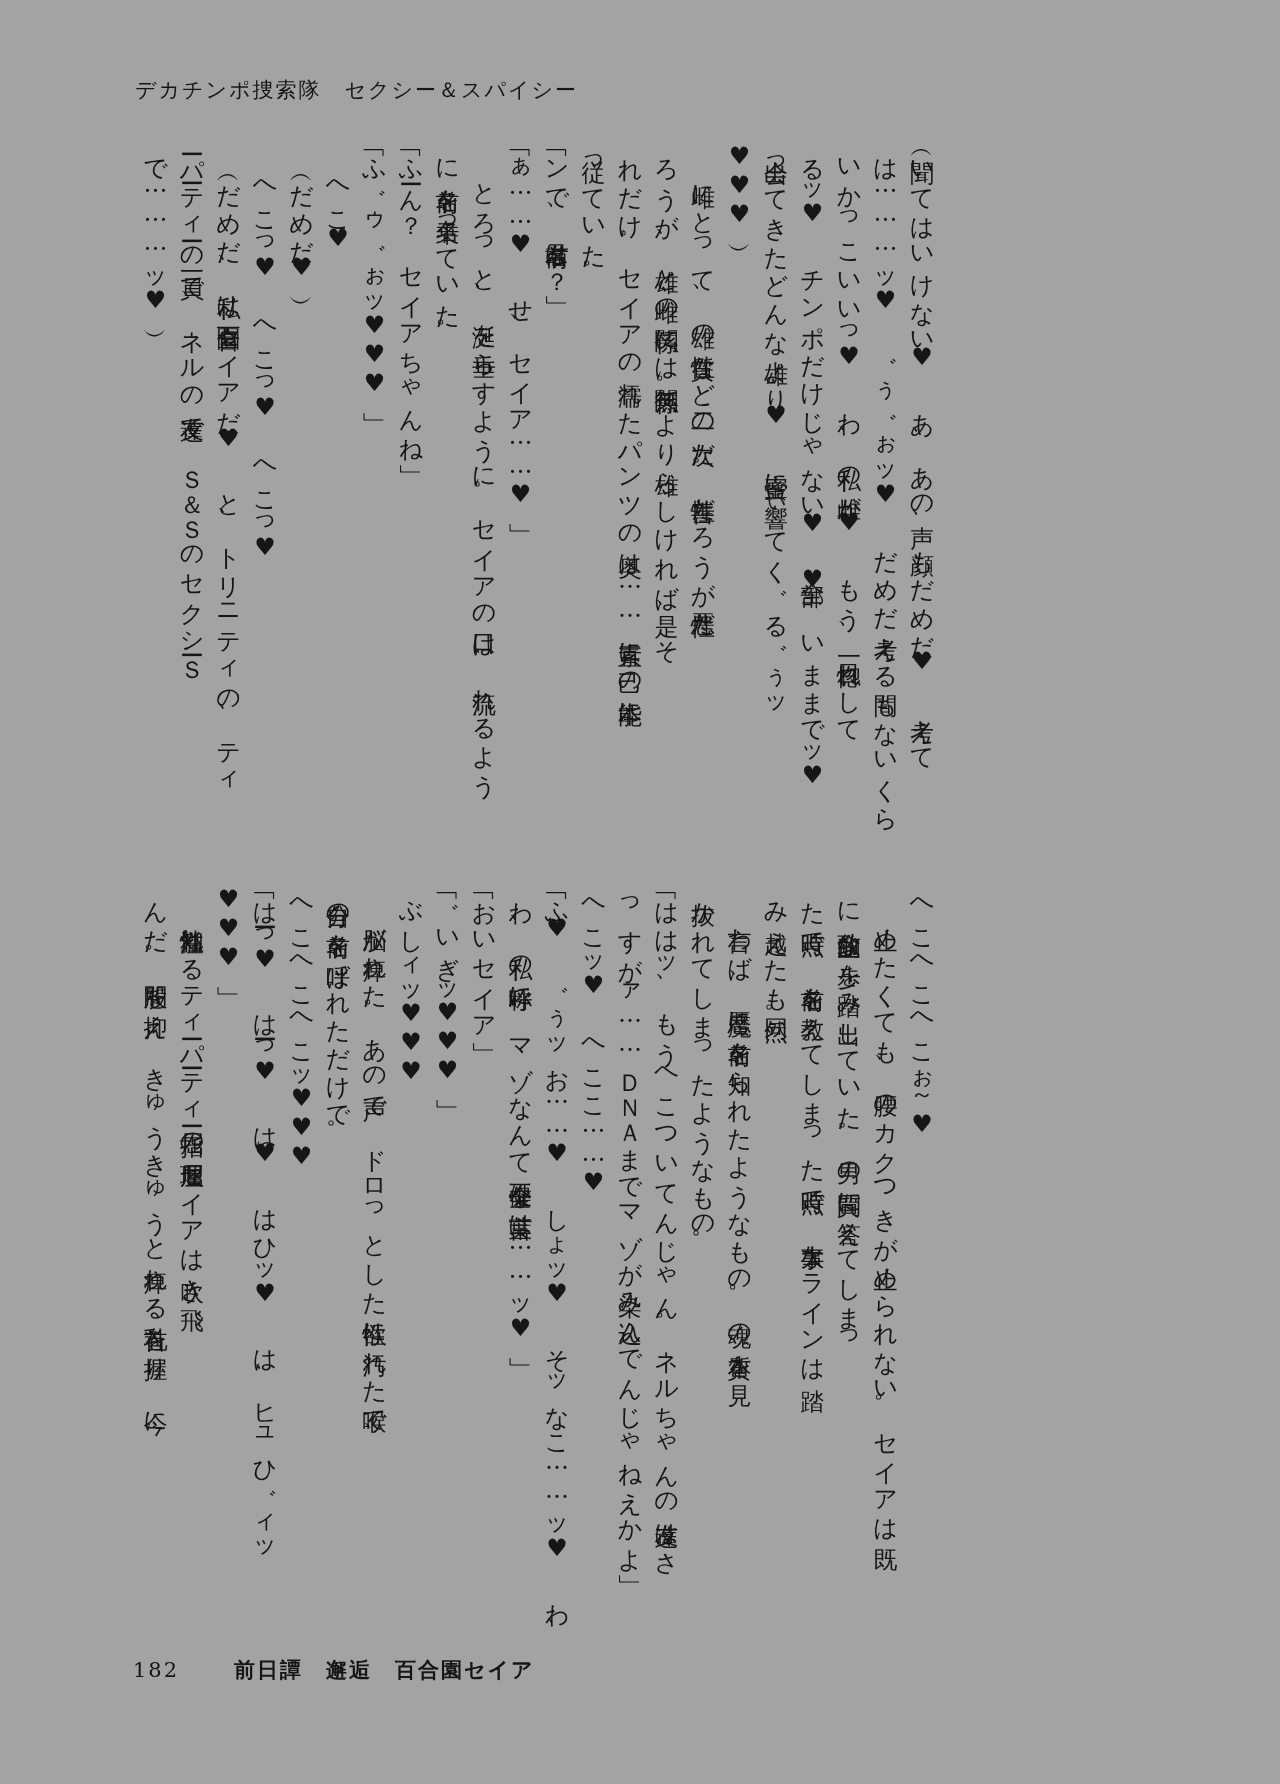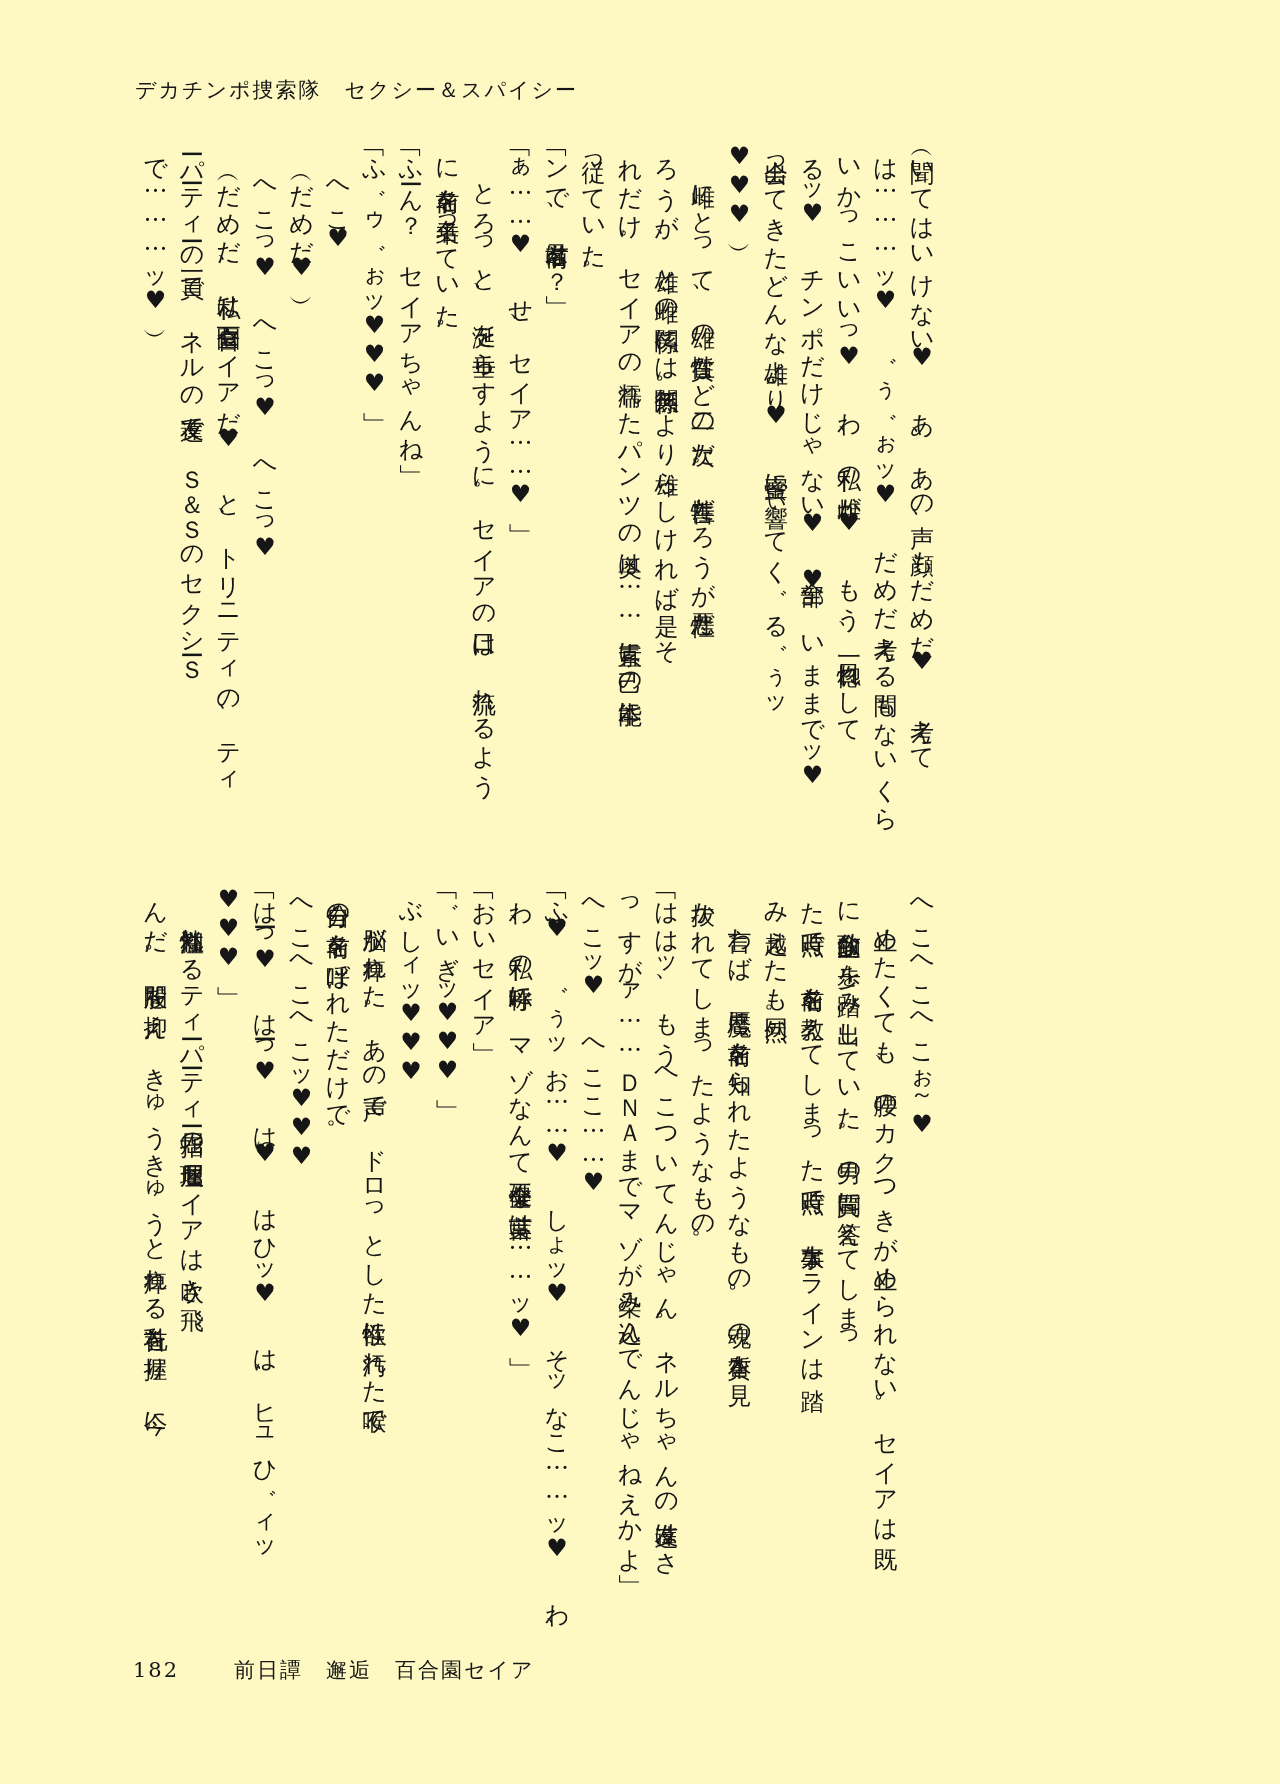--- a/index.html
+++ b/index.html
@@ -1,20 +1,20 @@
 <!DOCTYPE html>
 <html lang="ja"><head>
 <meta charset="utf-8">
 <style>
   html, body { margin: 0; padding: 0; background: #ffffff; }
   .page {
     position: relative;
     width: 1280px;
     height: 1784px;
-    background: #fef9c3;
+    background: #a3a3a3;
     color: #161616;
     font-family: "DejaVu Serif", "Liberation Serif", serif;
     overflow: hidden;
   }
   .header {
     position: absolute;
     left: 135px;
     top: 76px;
     font-size: 21px;
     letter-spacing: 2px;
@@ -34,21 +34,21 @@
   .vline { white-space: nowrap; }
   .vline.ind { text-indent: 25px; }
   .footer {
     position: absolute;
     left: 133px;
     top: 1656px;
     font-size: 21px;
     letter-spacing: 2px;
     white-space: nowrap;
   }
-  .footer .chapter { margin-left: 55px; }
+  .footer .chapter { margin-left: 55px; font-weight: bold; }
 </style>
 </head>
 <body>
 
 <div class="page">
 
   <div class="header">デカチンポ捜索隊　セクシー＆スパイシー</div>
 
   <div class="vblock top">
     <div class="vline">（聞いてはいけない♥　あ、あの声、顔もだめだ♥　考えて</div>

